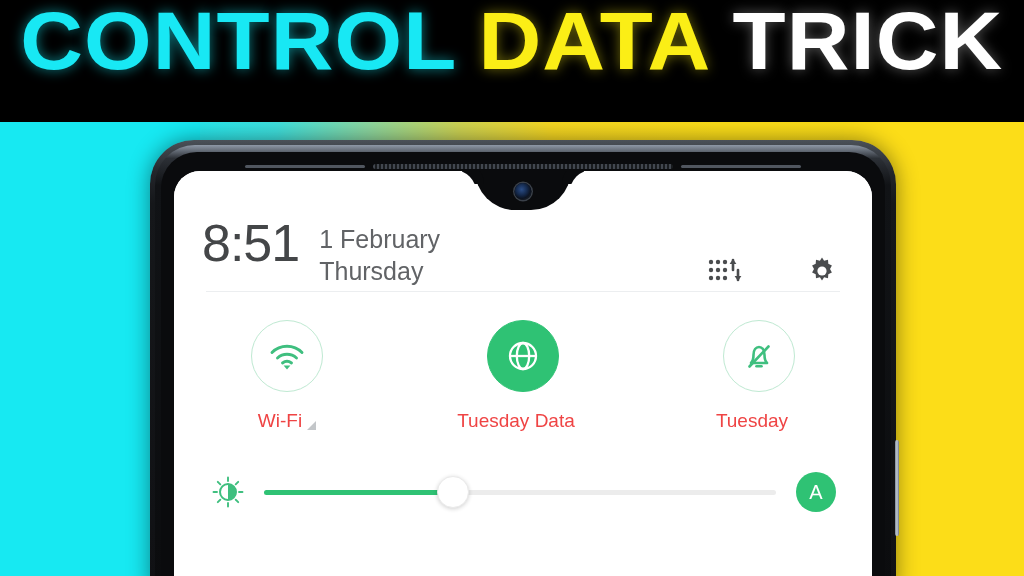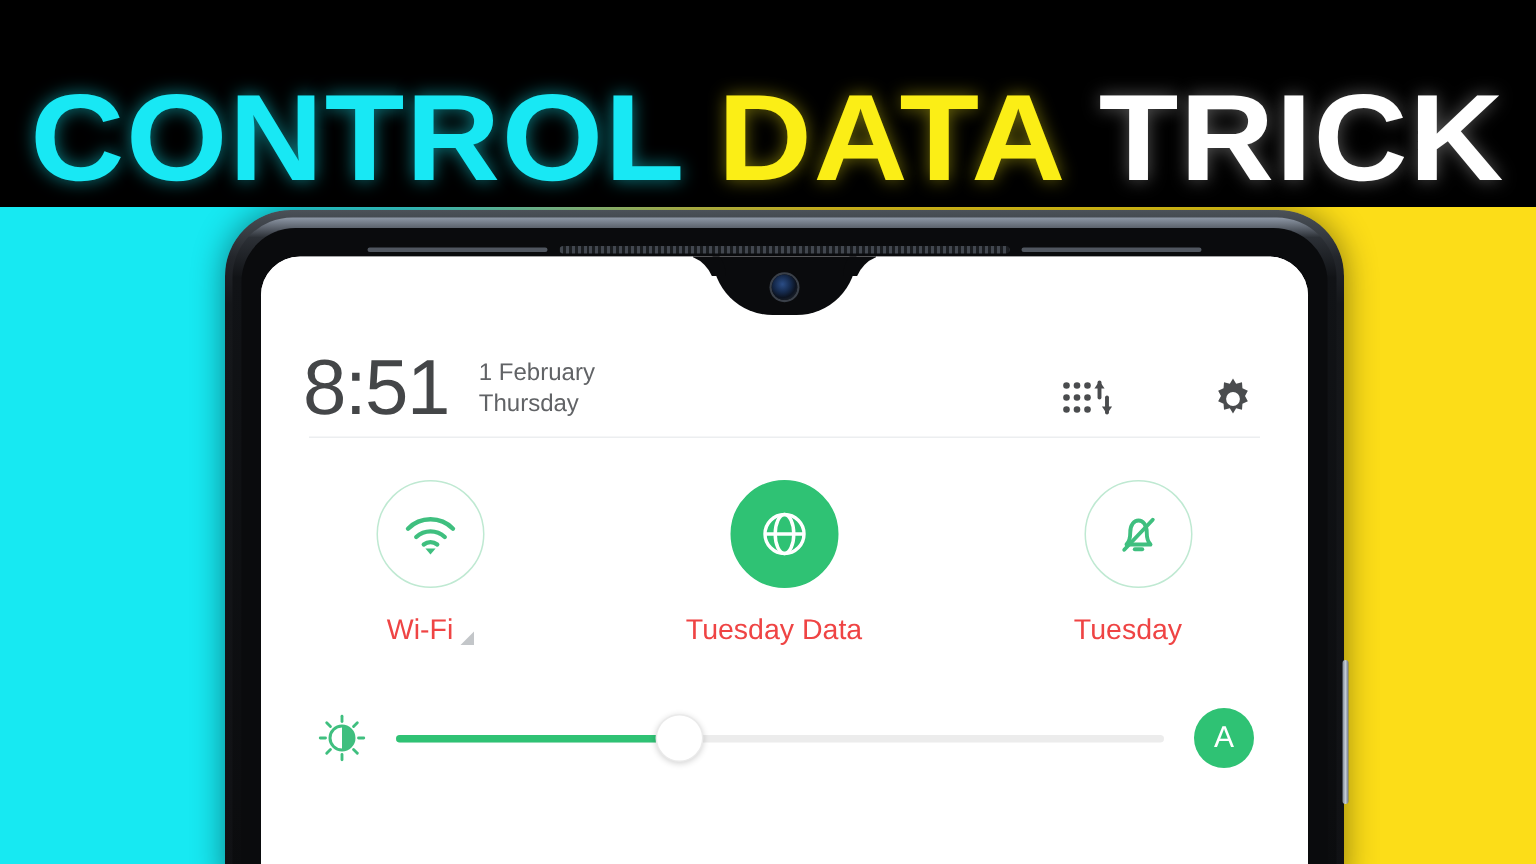--- a/index.html
+++ b/index.html
@@ -15,26 +15,26 @@
   .screenshot {
     position: relative;
     width: 1024px;
     height: 576px;
     overflow: hidden;
   }
 
   
   .banner {
     position: absolute;
-    left: 0; top: 16px;
+    left: 0; top: 0;
     width: 1024px;
     height: 122px;
     background: #000000;
     display: flex;
-    align-items: flex-end;
+    align-items: flex-start;
     justify-content: center;
     z-index: 30;
     overflow: hidden;
   }
   .banner-title {
     font-family: "Liberation Sans", sans-serif;
     font-weight: bold;
     font-size: 82px;
     line-height: 1;
     letter-spacing: 1px;
@@ -200,41 +200,41 @@
   .qs {
     position: absolute;
     left: 0; top: 0;
     width: 698px; height: 407px;
     background: #fff;
     padding: 0 28px;
   }
 
   .status-row {
     display: flex;
-    align-items: center;
+    align-items: flex-end;
     justify-content: space-between;
     padding-top: 62px;
     height: 116px;
   }
   .clock-group {
     display: flex;
     align-items: flex-start;
     gap: 20px;
   }
   .clock {
     font-size: 52px;
     line-height: 0.95;
     color: #444648;
     font-weight: 400;
     letter-spacing: -1px;
   }
   .date-block {
     padding-top: 4px;
     color: #616366;
-    font-size: 16px;
+    font-size: 25px;
     line-height: 1.28;
   }
   .status-icons {
     display: flex;
     align-items: center;
     gap: 64px;
     padding-top: 12px;
     padding-right: 6px;
   }
   .icon-btn { display: flex; align-items: center; justify-content: center; }

